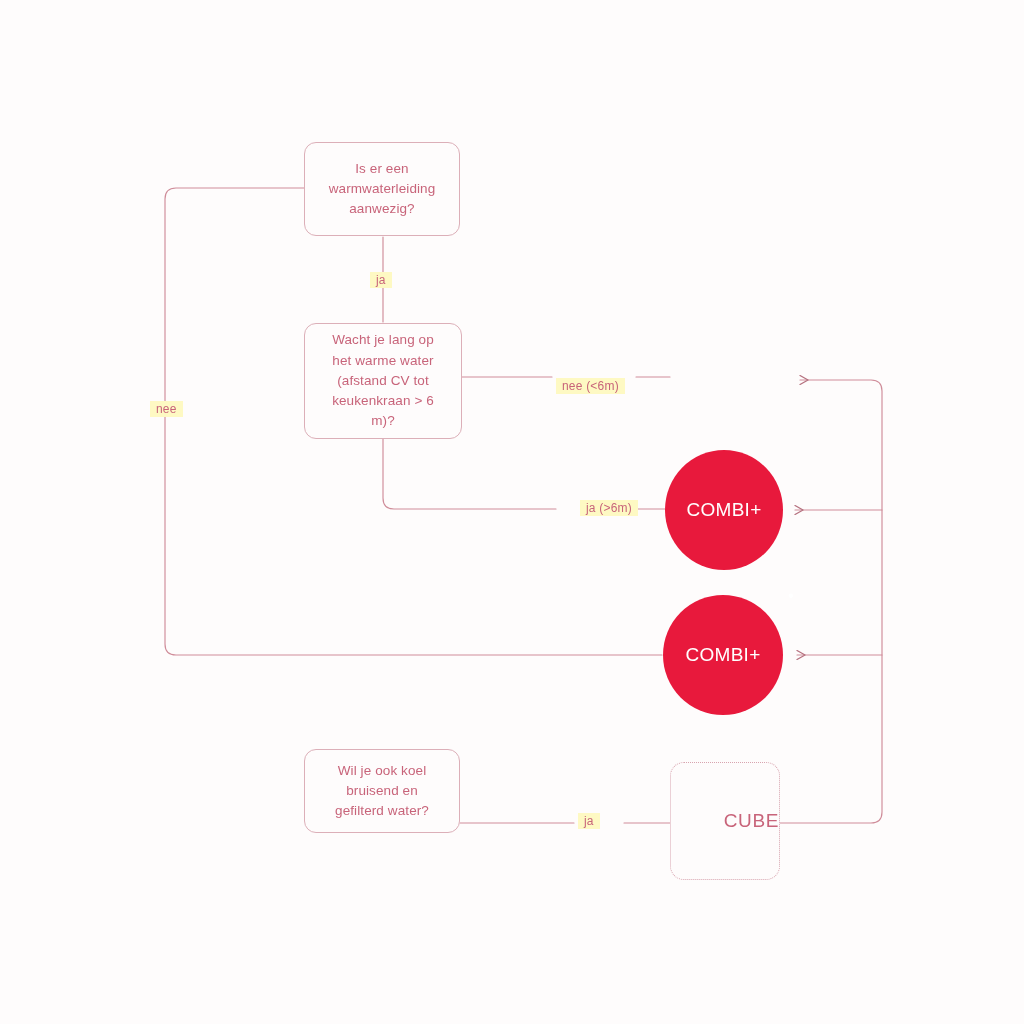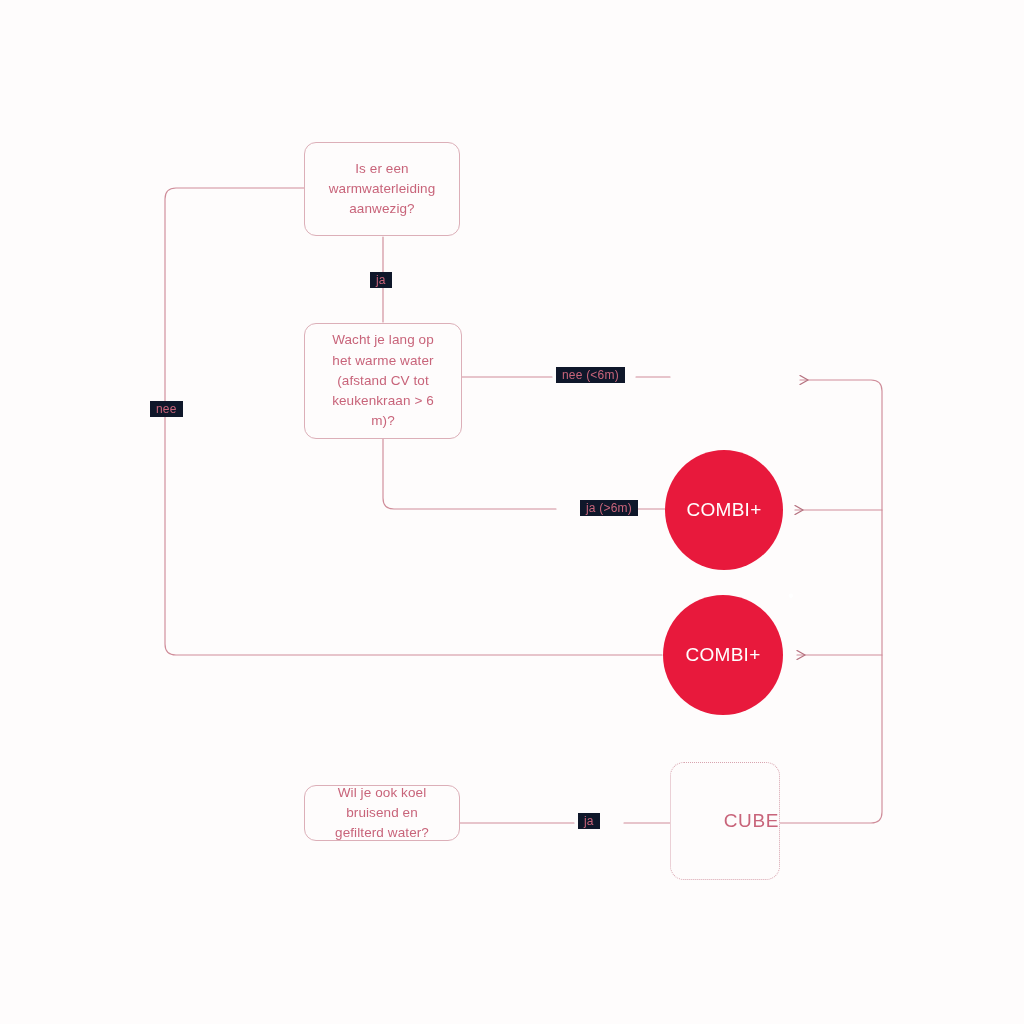--- a/index.html
+++ b/index.html
@@ -41,21 +41,21 @@
     line-height: 1.5;
     letter-spacing: 0.1px;
     z-index: 3;
   }
   .qbox .qtext {
     padding: 0 14px;
     white-space: pre-line;
   }
   #box-warmwater { left: 304px; top: 142px; width: 156px; height: 94px; }
   #box-wachten   { left: 304px; top: 323px; width: 158px; height: 116px; }
-  #box-bruisend  { left: 304px; top: 785px; width: 156px; height: 56px; }
+  #box-bruisend  { left: 304px; top: 749px; width: 156px; height: 84px; }
 
   
   .product-circle {
     position: absolute;
     border-radius: 50%;
     background: #e8193c;
     display: flex;
     align-items: center;
     justify-content: center;
     color: #ffffff;
@@ -91,28 +91,28 @@
     letter-spacing: 0.6px;
     z-index: 3;
   }
 
   
   .edge-label {
     position: absolute;
     color: #c8647a;
     font-size: 12px;
     letter-spacing: 0.2px;
-    background: #0f172a;
+    background: #fef9c3;
     padding: 1px 6px;
     white-space: nowrap;
     z-index: 5;
   }
   #label-ja-top      { left: 370px; top: 272px; }
   #label-nee-left    { left: 150px; top: 401px; }
-  #label-nee-6m      { left: 556px; top: 367px; }
+  #label-nee-6m      { left: 556px; top: 378px; }
   #label-ja-6m       { left: 560px; top: 500px; margin-left: 20px; }
   #label-ja-cube     { left: 578px; top: 813px; }
 </style>
 </head>
 <body>
 
 <div id="flow-root">
 
   <svg class="canvas-svg" viewBox="0 0 1024 1024">
     <defs>

